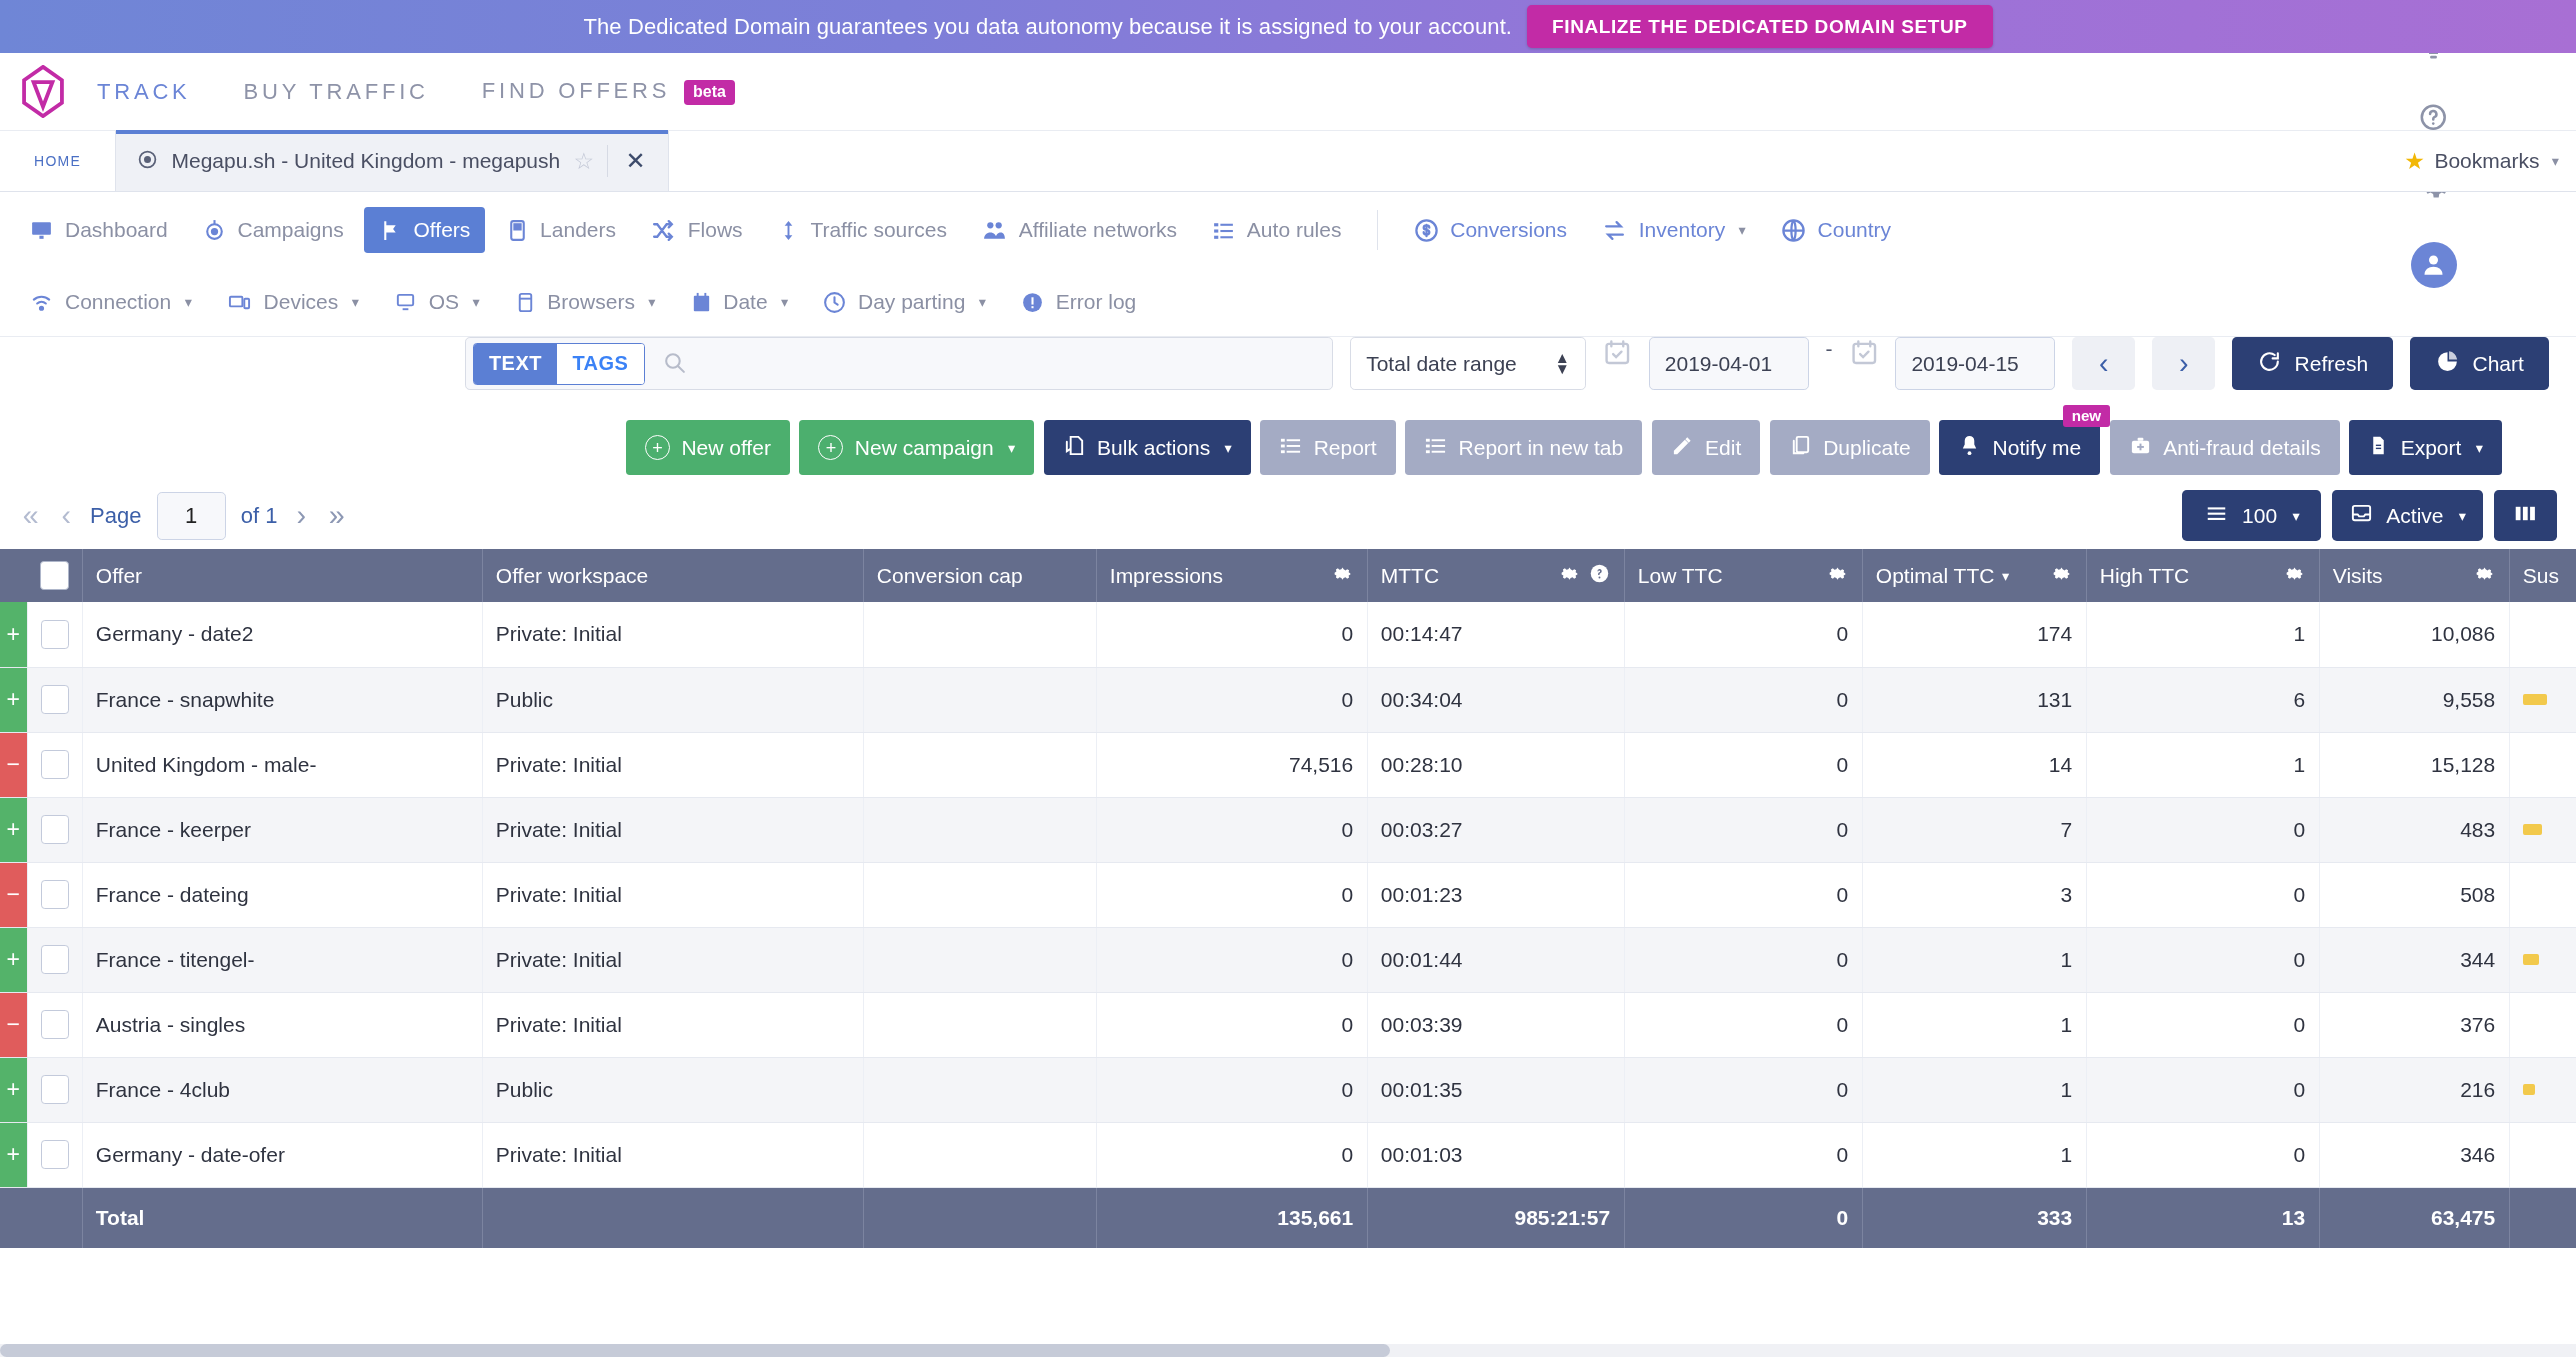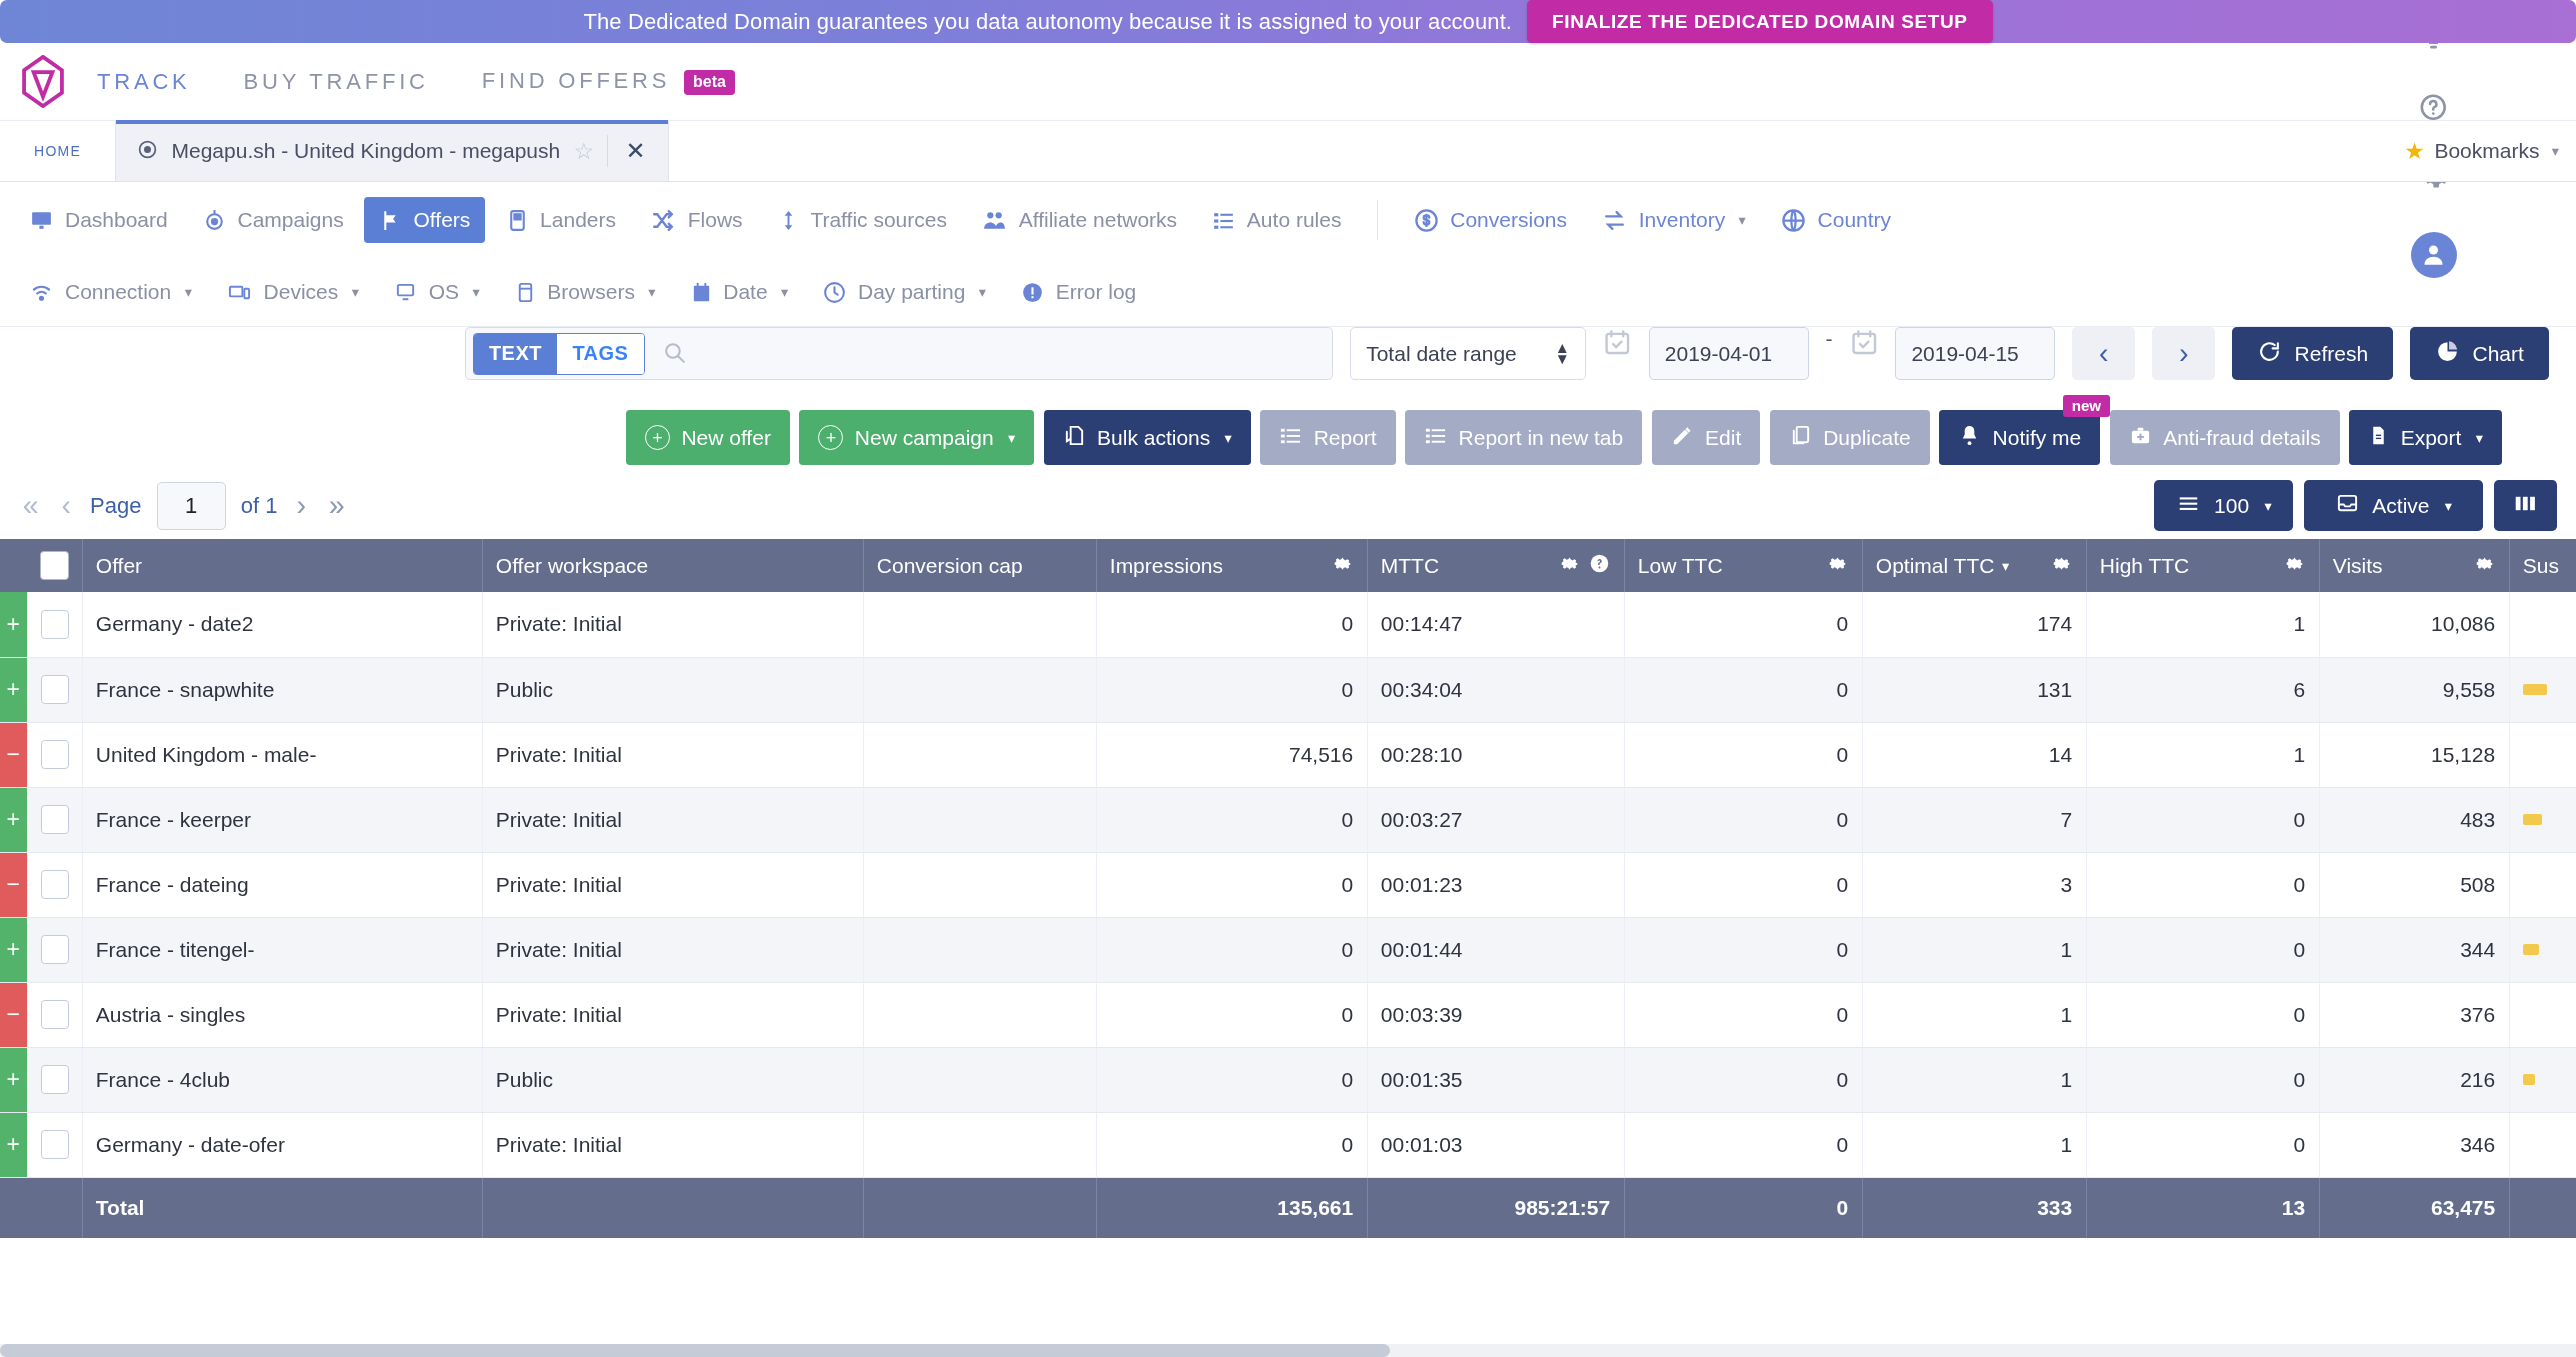--- a/index.html
+++ b/index.html
@@ -6,25 +6,24 @@
   html, body {
     width: 2576px; height: 1357px;
     background: #ffffff;
     font-family: "Liberation Sans", sans-serif;
     overflow: hidden;
   }
   .app { width: 2576px; height: 1357px; position: relative; }
 
   
   .promo {
-    height: 43px;
+    height: 53px;
     background: linear-gradient(90deg,#6f86d6 0%,#7d7fd8 35%,#9a73d8 70%,#a86fd4 100%);
     display: flex; align-items: center; justify-content: center; gap: 15px;
     position: relative;
-    border-radius: 7px;
   }
   .promo-text { color:#fff; font-size: 22px; letter-spacing:0.1px; }
   .promo-btn {
     background:#c22ba6; color:#fff; border:none; border-radius:4.8px;
     font-size:19px; font-weight:bold; letter-spacing:0.6px;
     padding: 10.5px 25px; cursor:pointer; white-space:nowrap;
     box-shadow: 0 1px 2.9px rgba(0,0,0,.18);
   }
 
   
@@ -614,21 +613,21 @@
     <div class="pg-right">
       <button class="darkbtn" style="height:51px;padding:0 21px">
         <span><svg width="27" height="21" viewBox="0 0 24 24" fill="#fff">
               <rect x="2" y="5" width="20" height="2.4"></rect>
               <rect x="2" y="11" width="20" height="2.4"></rect>
               <rect x="2" y="17" width="20" height="2.4"></rect>
             </svg></span>
         <span>100</span>
         <span class="caret" style="color:#fff">▾</span>
       </button>
-      <button class="darkbtn" style="height:51px;padding:0 31px">
+      <button class="darkbtn" style="height:51px;padding:0 17px">
         <span><svg width="25" height="23" viewBox="0 0 24 24" fill="none" stroke="#fff" stroke-width="2">
               <rect x="3" y="4" width="18" height="15" rx="2"></rect>
               <path d="M3 13h5l1.5 2h5L16 13h5"></path>
             </svg></span>
         <span>Active</span>
         <span class="caret" style="color:#fff">▾</span>
       </button>
       <button class="darkbtn" style="height:51px;padding:0 17px">
         <span><svg width="28.6" height="23" viewBox="0 0 24 24" fill="#fff">
               <rect x="2" y="5" width="5" height="14"></rect>

